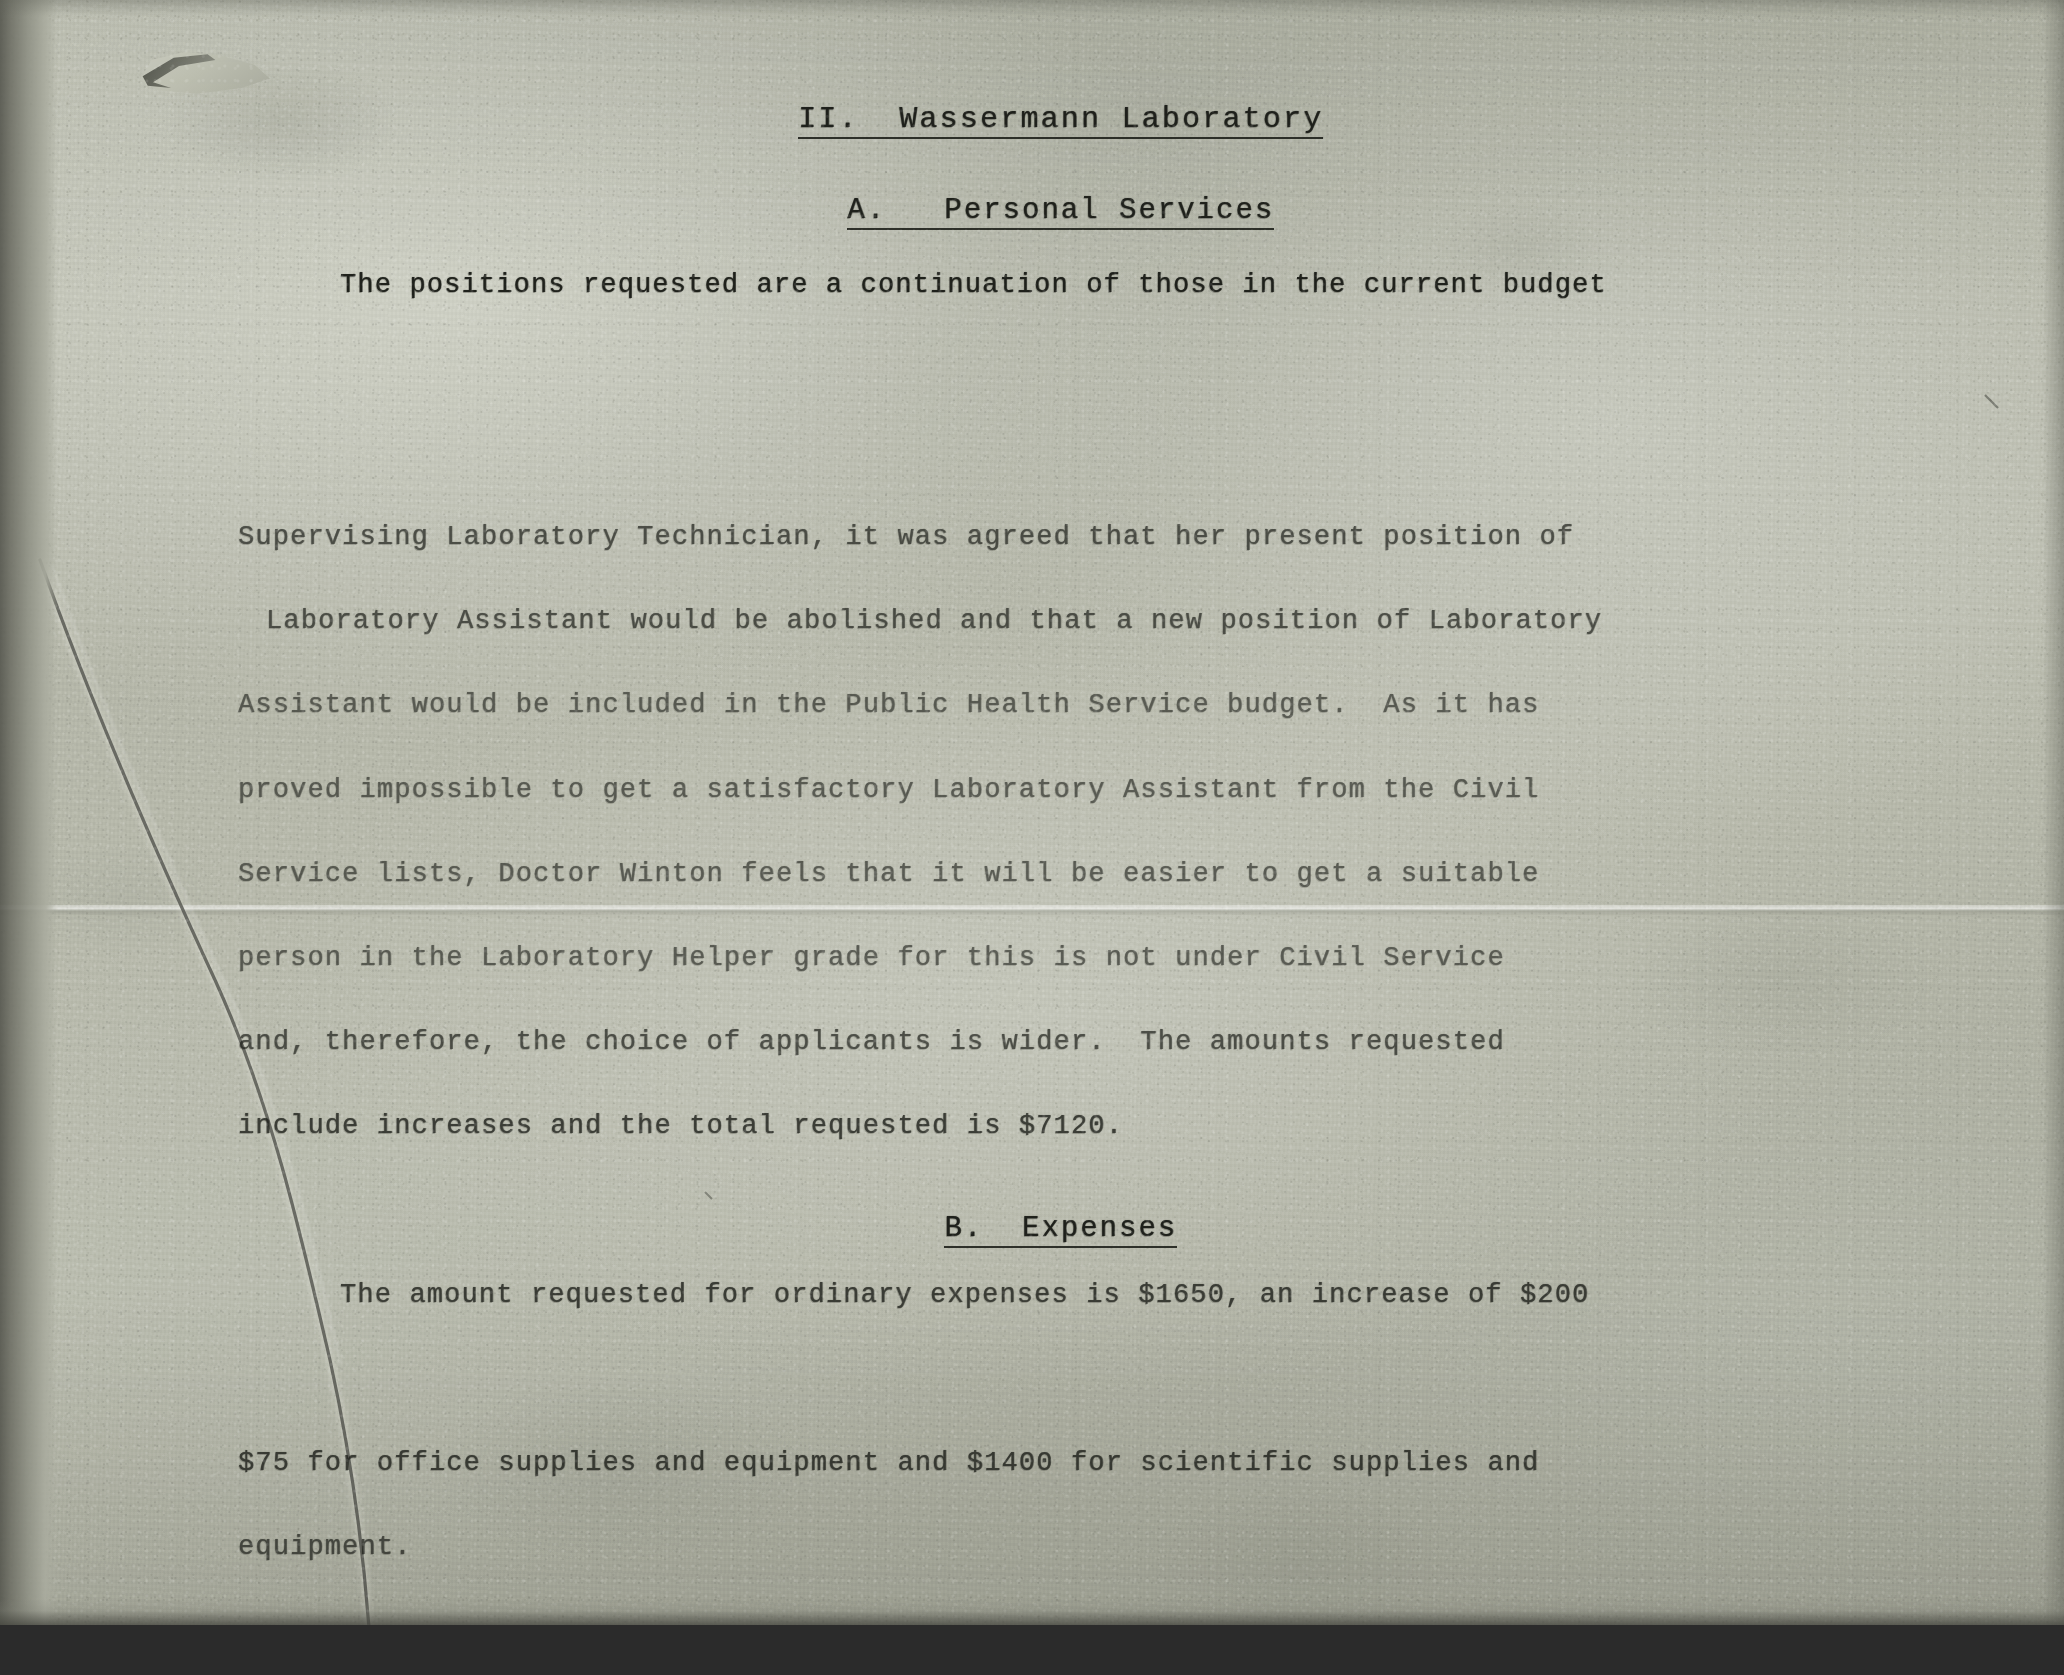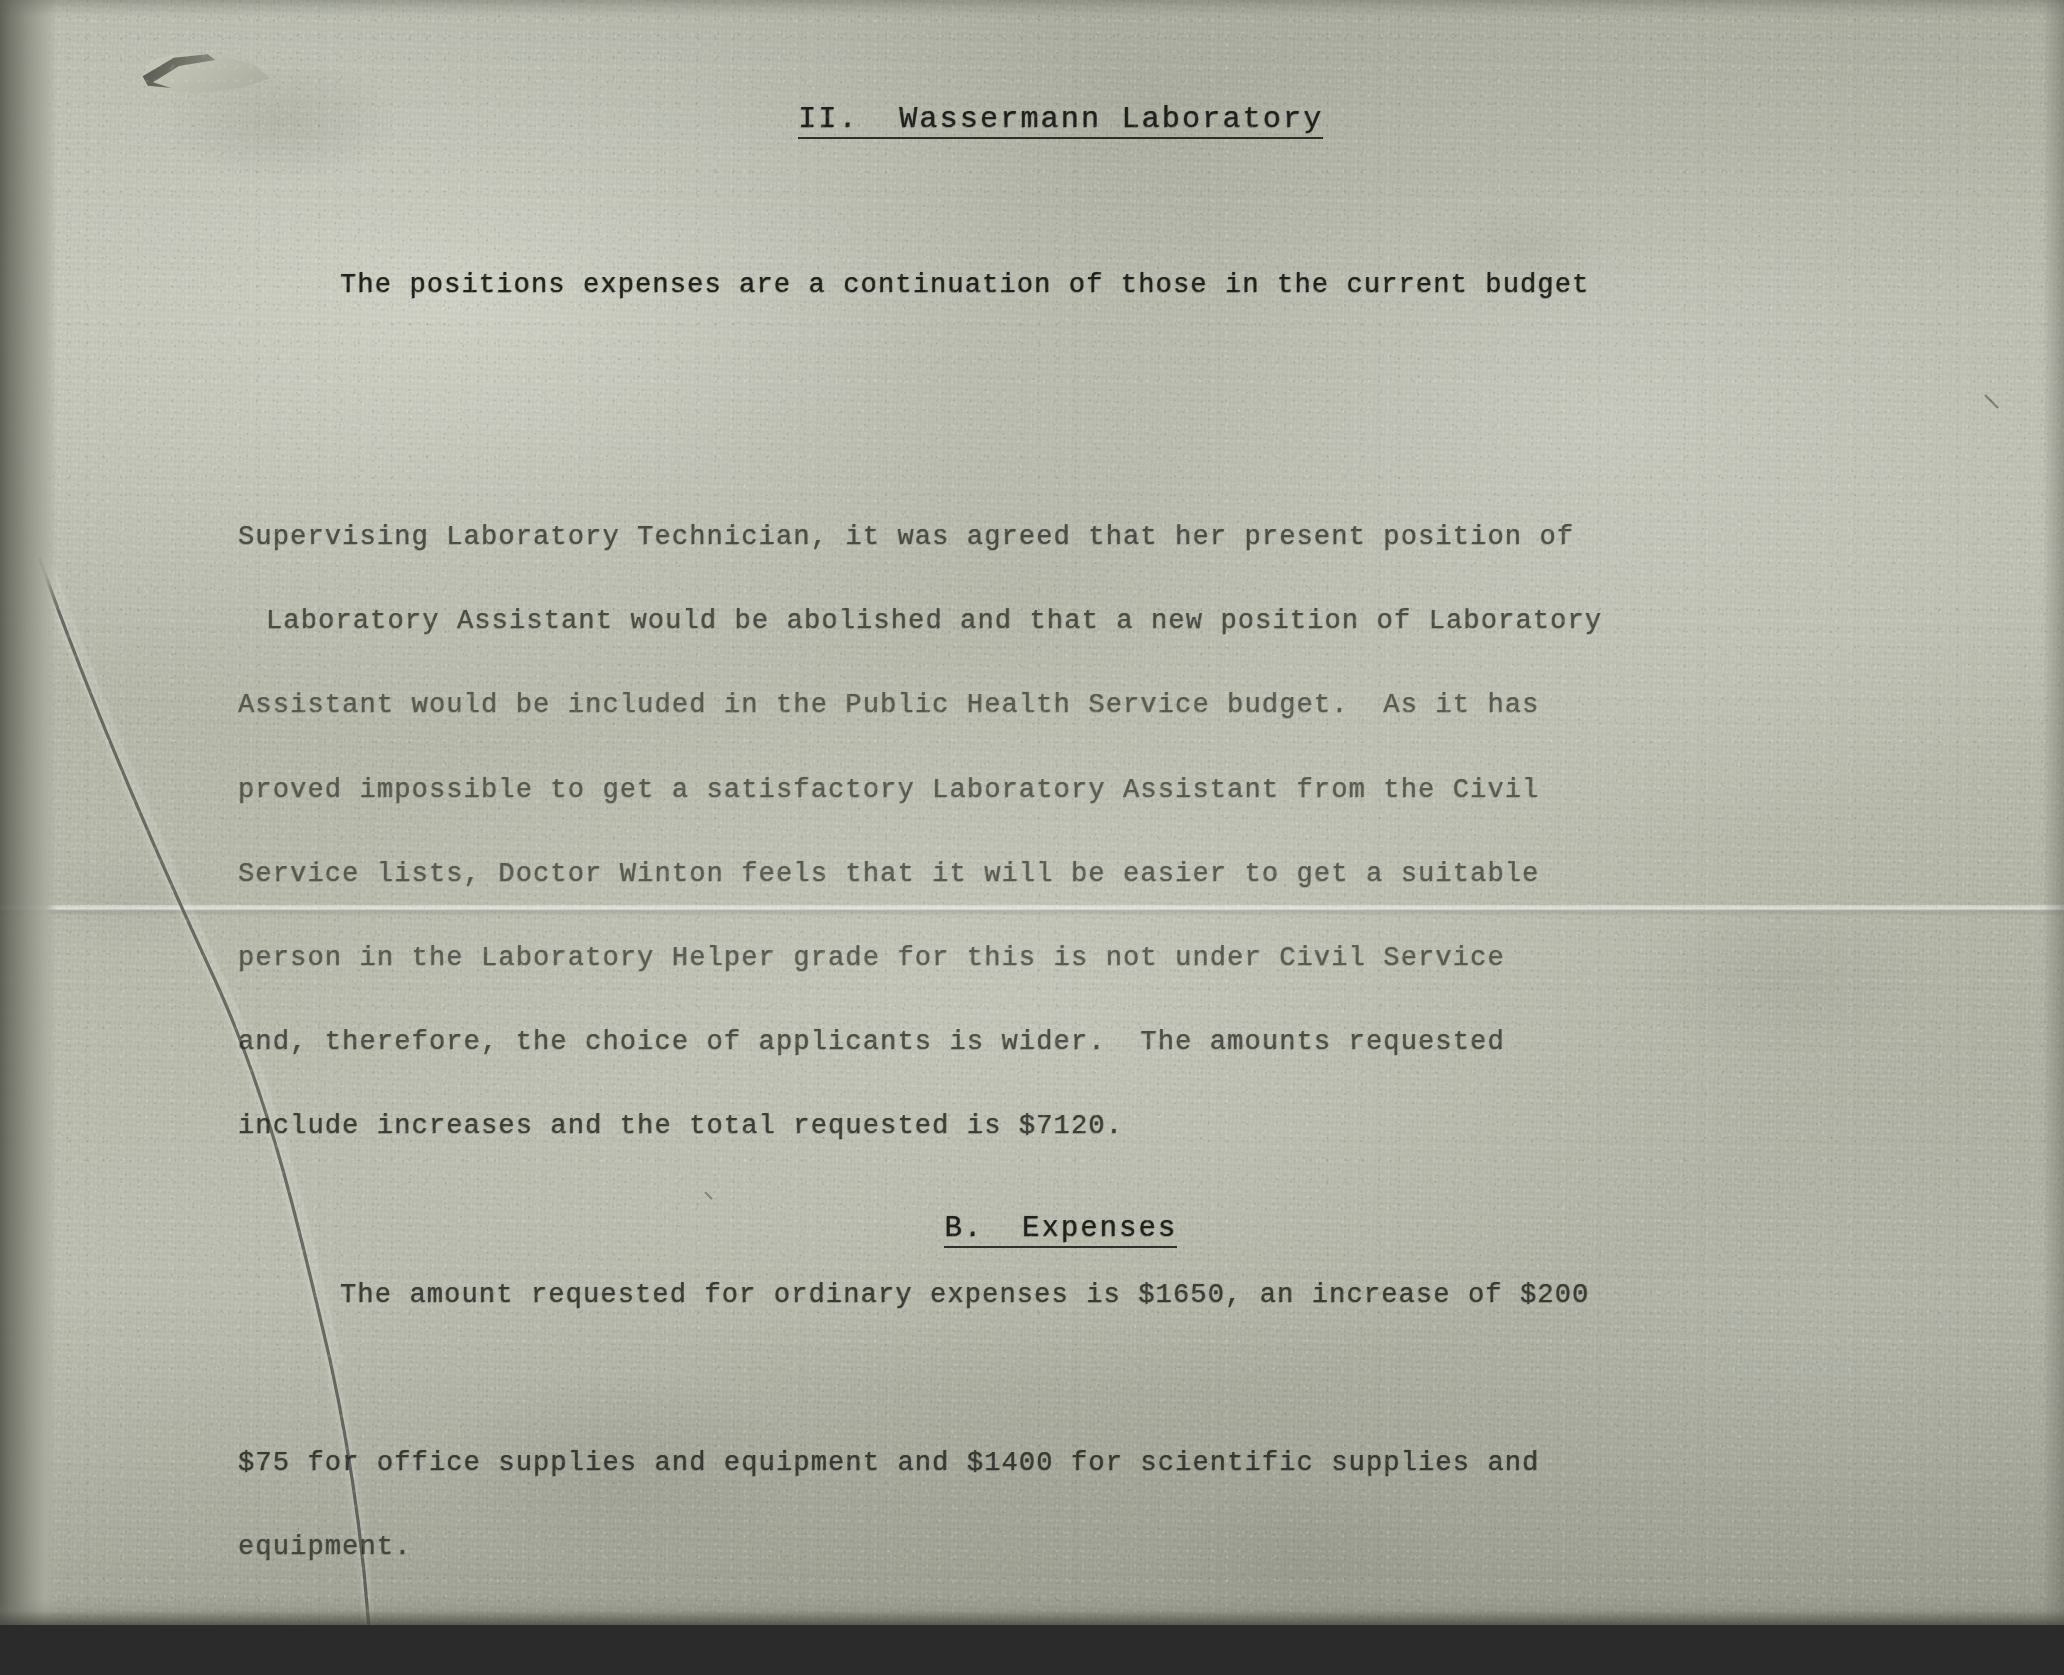--- a/index.html
+++ b/index.html
@@ -241,22 +241,25 @@
     <div class="flap"></div>
     <div class="rip"></div>
   </div>
 
   <div class="content">
 
     <div class="hwrap" style="top: 86px;">
       <span class="typed heading" style="position: static; font-size: 30px; letter-spacing: 2.2px;">II.  Wassermann Laboratory</span>
     </div>
 
-
-    <span class="typed l" style="top: 272px; left: 340px;">The positions expenses are a continuation of those in the current budget</span>
+    <div class="hwrap" style="top: 178px;">
+      <span class="typed heading" style="position: static; font-size: 29px; letter-spacing: 2px;">A.   Personal Services</span>
+    </div>
+
+    <span class="typed l" style="top: 272px; left: 340px;">The positions requested are a continuation of those in the current budget</span>
     <span class="typed l fade2" style="top: 524px; left: 238px;">Supervising Laboratory Technician, it was agreed that her present position of</span>
     <span class="typed l fade2" style="top: 608px; left: 238px; margin-left: 28px;">Laboratory Assistant would be abolished and that a new position of Laboratory</span>
     <span class="typed l fade3" style="top: 692px; left: 238px;">Assistant would be included in the Public Health Service budget.  As it has</span>
     <span class="typed l fade3" style="top: 777px; left: 238px;">proved impossible to get a satisfactory Laboratory Assistant from the Civil</span>
     <span class="typed l fade3" style="top: 861px; left: 238px;">Service lists, Doctor Winton feels that it will be easier to get a suitable</span>
     <span class="typed l fade3" style="top: 945px; left: 238px;">person in the Laboratory Helper grade for this is not under Civil Service</span>
     <span class="typed l fade2" style="top: 1029px; left: 238px;">and, therefore, the choice of applicants is wider.  The amounts requested</span>
     <span class="typed l fade1" style="top: 1113px; left: 238px;">include increases and the total requested is $7120.</span>
 
     <div class="hwrap" style="top: 1196px;">

